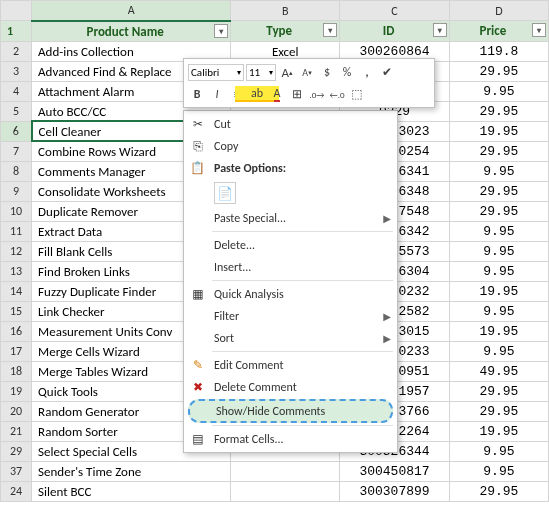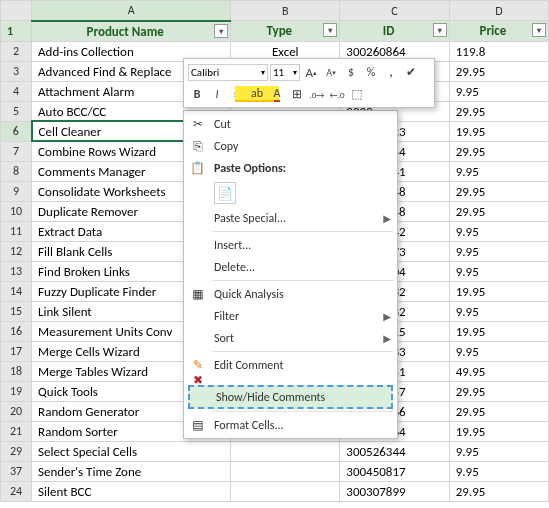--- a/index.html
+++ b/index.html
@@ -4,39 +4,39 @@
 <style>
 * { margin: 0; padding: 0; box-sizing: border-box; }
 body { font-family: Calibri, Arial, sans-serif; font-size: 13px; background: #fff; overflow: hidden; width: 549px; height: 508px; position: relative; }
 .grid { border-collapse: collapse; width: 100%; }
 .grid th.rowhead, .grid td.rowhead { background: #e6e6e6; color: #333; text-align: center; width: 20px; border: 1px solid #d4d4d4; font-size: 12px; font-weight: normal; }
 .grid th.colhead { background: #e6e6e6; text-align: center; border: 1px solid #d4d4d4; height: 20px; font-size: 12px; font-weight: normal; color: #333; }
 .grid th.colhead.selected { background: #d4e6d4; border-bottom: 2px solid #217346; }
 .grid td { border: 1px solid #d4d4d4; padding: 2px 6px; height: 20px; white-space: nowrap; overflow: hidden; }
 .grid .header-row td { background: #d8e8d8; color: #1e5e1e; font-weight: bold; position: relative; padding-right: 18px; }
 .grid .header-row td .filter-btn { position: absolute; right: 2px; top: 2px; width: 14px; height: 14px; border: 1px solid #999; background: #fff; font-size: 8px; line-height: 12px; text-align: center; color: #555; }
-.grid td.num { text-align: left; }
+.grid td.num { text-align: center; font-family: Liberation Mono, monospace; }
 .grid tr.selected-row td.rowhead { background: #d4e6d4; border-right: 2px solid #217346; }
 .grid tr.selected-row td.cellA { outline: 2px solid #217346; outline-offset: -1px; }
 .col-A { width: 200px; }
 .col-B { width: 110px; }
 .col-C { width: 110px; }
 .col-D { width: 100px; }
 .mini-toolbar { position: absolute; left: 183px; top: 58px; width: 252px; background: #fff; border: 1px solid #c0c0c0; box-shadow: 2px 2px 6px rgba(0,0,0,.25); padding: 2px; z-index: 10; }
 .mini-toolbar .row { display: flex; align-items: center; gap: 2px; padding: 2px; }
 .mini-toolbar .ctl { border: 1px solid #ccc; background: #fff; font-size: 11px; padding: 1px 2px; display: flex; align-items: center; }
 .mini-toolbar .ic { width: 18px; height: 18px; display: inline-flex; align-items: center; justify-content: center; font-size: 12px; color: #444; }
 .context-menu { position: absolute; left: 183px; top: 110px; width: 215px; background: #fff; border: 1px solid #c0c0c0; box-shadow: 2px 2px 6px rgba(0,0,0,.25); z-index: 9; padding: 2px 0; }
 .context-menu .item { display: flex; align-items: center; padding: 4px 6px 4px 30px; position: relative; color: #333; font-size: 12px; cursor: default; }
 .context-menu .item .icon { position: absolute; left: 6px; width: 16px; height: 16px; display: inline-flex; align-items: center; justify-content: center; font-size: 12px; }
 .context-menu .item .arrow { margin-left: auto; font-size: 10px; color: #666; }
 .context-menu .sep { height: 1px; background: #e0e0e0; margin: 2px 4px 2px 28px; }
 .context-menu .paste-icons { padding: 3px 6px 3px 30px; }
 .context-menu .paste-icons .pb { width: 22px; height: 22px; border: 1px solid #ccc; display: inline-flex; align-items: center; justify-content: center; font-size: 13px; background: #fff; }
-.context-menu .highlighted { background: #d9eedd; border: 2px dashed #4a9de0; border-radius: 0; margin: 1px 4px; padding: 3px 6px 3px 26px; }
+.context-menu .highlighted { background: #d9eedd; border: 2px dashed #4a9de0; border-radius: 11px; margin: 1px 4px; padding: 3px 6px 3px 26px; }
 .red-tri { position: absolute; width: 0; height: 0; border-left: 6px solid transparent; border-top: 6px solid #e03030; left: 216px; top: 125px; z-index: 5; }
 </style>
 </head>
 <body>
 
 <table class="grid">
 <colgroup>
       <col style="width:20px">
       <col class="col-A">
       <col class="col-B">
@@ -146,21 +146,21 @@
       </tr>
       <tr>
         <td class="rowhead">14</td>
         <td class="">Fuzzy Duplicate Finder</td>
         <td style="text-align:center"></td>
         <td class="num">300150232</td>
         <td class="num">19.95</td>
       </tr>
       <tr>
         <td class="rowhead">15</td>
-        <td class="">Link Silent</td>
+        <td class="">Link Checker</td>
         <td style="text-align:center"></td>
         <td class="num">300482582</td>
         <td class="num">9.95</td>
       </tr>
       <tr>
         <td class="rowhead">16</td>
         <td class="">Measurement Units Conv</td>
         <td style="text-align:center"></td>
         <td class="num">300453015</td>
         <td class="num">19.95</td>
@@ -221,21 +221,21 @@
         <td class="num">300307899</td>
         <td class="num">29.95</td>
       </tr>
     </tbody>
 </table>
 
 <div class="red-tri"></div>
 
 <div class="mini-toolbar">
 <div class="row">
-<span class="ctl" style="width:80px"><span>Calibri</span>&nbsp;<span style="font-size:8px;margin-left:auto">▾</span></span>
+<span class="ctl" style="width:56px"><span>Calibri</span>&nbsp;<span style="font-size:8px;margin-left:auto">▾</span></span>
 <span class="ctl" style="width:30px"><span>11</span>&nbsp;<span style="font-size:8px;margin-left:auto">▾</span></span>
 <span class="ic" style="font-size:13px">A<sup style="font-size:7px">▴</sup></span>
 <span class="ic" style="font-size:10px">A<sup style="font-size:7px">▾</sup></span>
 <span class="ic">$</span>
 <span class="ic">%</span>
 <span class="ic" style="font-weight:bold">,</span>
 <span class="ic">✔</span>
 </div>
 <div class="row">
 <span class="ic" style="font-weight:bold">B</span>
@@ -267,24 +267,24 @@
       <span class="icon">📋</span>
       <span>Paste Options:</span>
     </div>
 <div class="paste-icons"><span class="pb">📄</span></div>
 <div class="item">
       <span>Paste Special...</span>
       <span class="arrow">▶</span>
     </div>
 <div class="sep"></div>
 <div class="item">
+      <span>Delete...</span>
+    </div>
+<div class="item">
       <span>Insert...</span>
-    </div>
-<div class="item">
-      <span>Delete...</span>
     </div>
 <div class="sep"></div>
 <div class="item">
       <span class="icon">▦</span>
       <span>Quick Analysis</span>
     </div>
 <div class="item">
       <span>Filter</span>
       <span class="arrow">▶</span>
     </div>
@@ -292,20 +292,21 @@
       <span>Sort</span>
       <span class="arrow">▶</span>
     </div>
 <div class="sep"></div>
 <div class="item">
       <span class="icon" style="color:#d47b00">✎</span>
       <span>Edit Comment</span>
     </div>
 <div class="item">
       <span class="icon" style="color:#c02020">✖</span>
+      <span>Delete Comment</span>
     </div>
 <div class="item highlighted">
       <span>Show/Hide Comments</span>
     </div>
 <div class="sep"></div>
 <div class="item">
       <span class="icon">▤</span>
       <span>Format Cells...</span>
     </div>
 </div>

